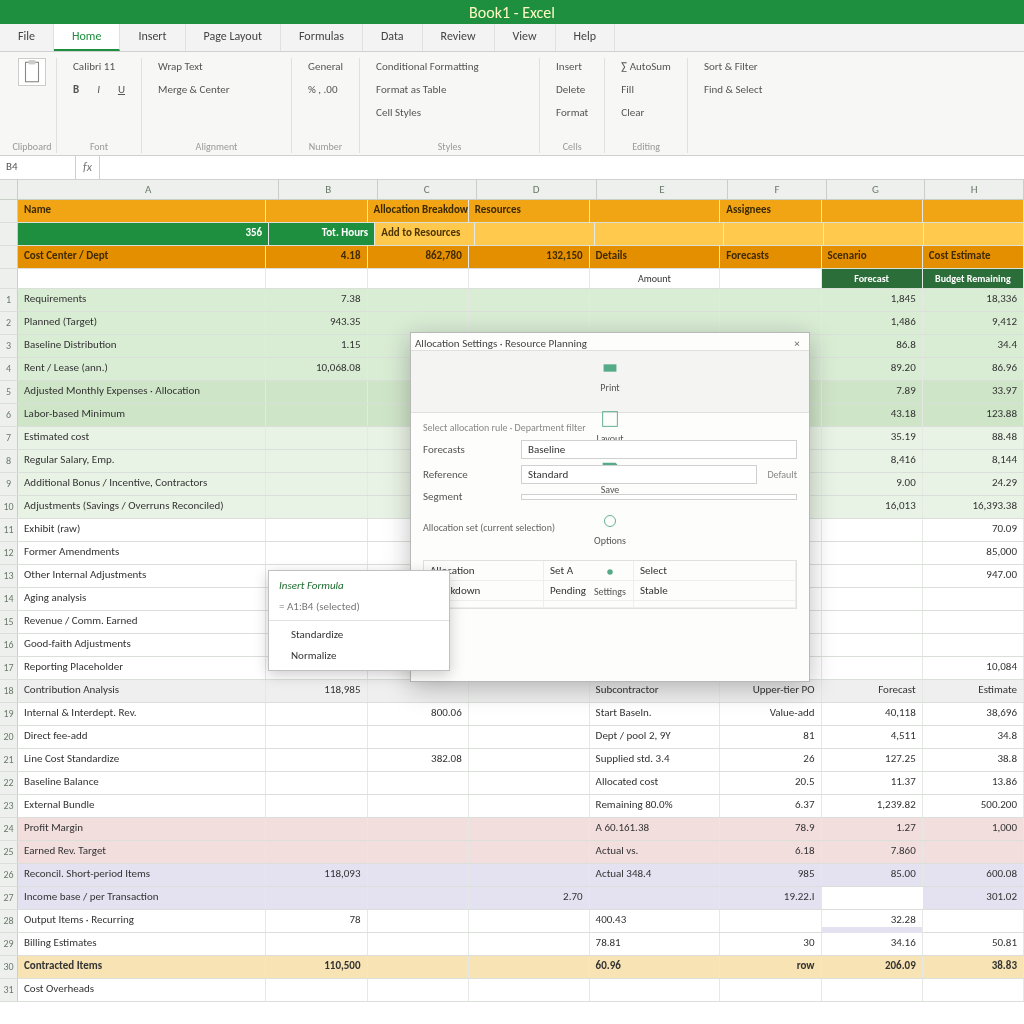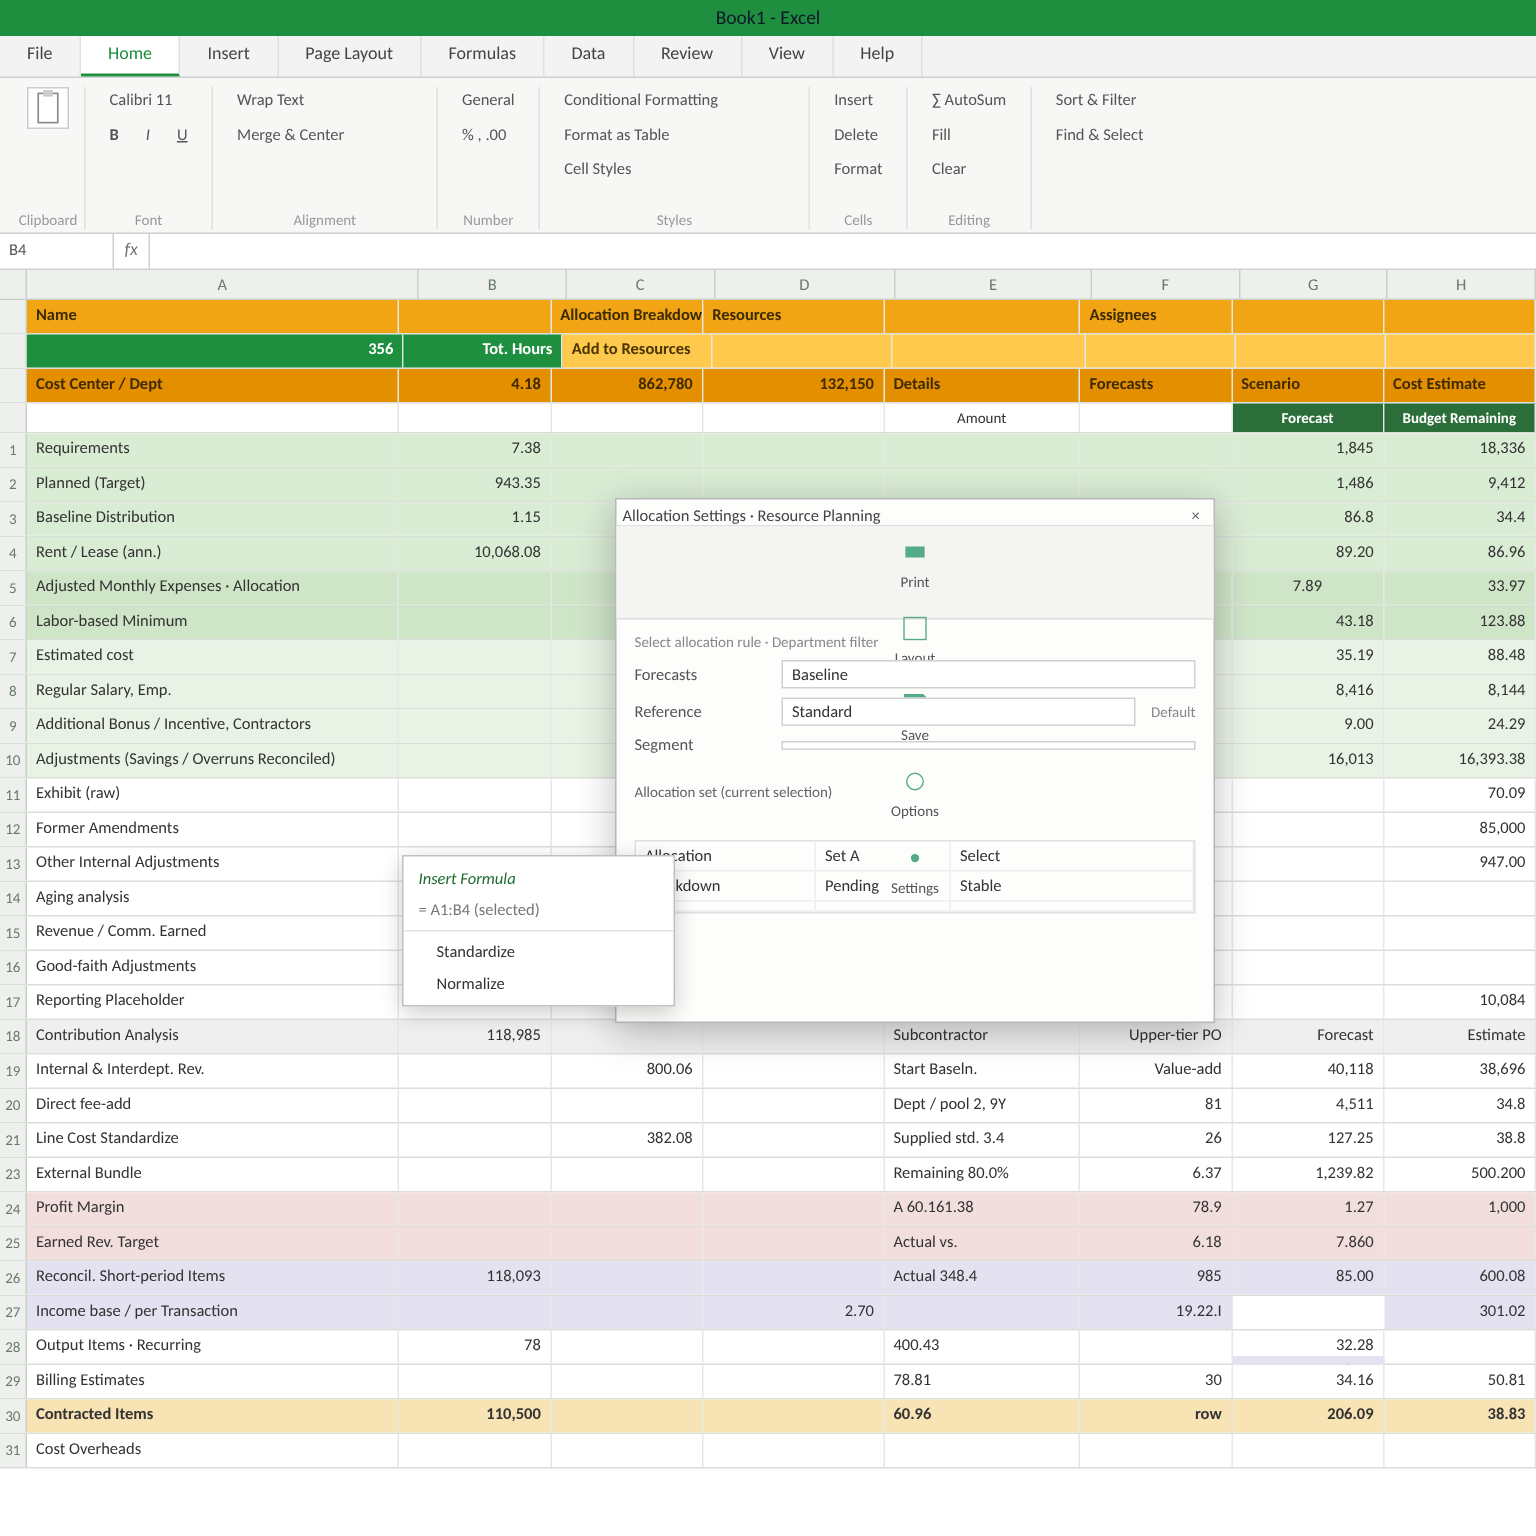--- a/index.html
+++ b/index.html
@@ -1,19 +1,19 @@
 <!DOCTYPE html>
 <html><head>
 <meta charset="utf-8">
 <style>
 * { margin:0; padding:0; box-sizing:border-box; font-family:"Segoe UI",Calibri,Arial,sans-serif; }
 body { width:1024px; height:1024px; overflow:hidden; background:#fff; font-size:12px; color:#333; }
 
 
-.titlebar { height:24px; background:#1e8f3e; display:flex; align-items:center; justify-content:center; color:#0f172a; font-size:13px; }
+.titlebar { height:24px; background:#1e8f3e; display:flex; align-items:center; justify-content:center; color:#fef9c3; font-size:16px; }
 
 
 .tabs { height:28px; background:#f3f3f3; display:flex; border-bottom:1px solid #d0d0d0; }
 .tab { padding:5px 18px; font-size:12px; color:#444; cursor:pointer; border-right:1px solid #e0e0e0; }
 .tab.active { background:#fff; color:#1e8f3e; border-bottom:2px solid #1e8f3e; }
 
 
 .ribbon { height:104px; background:#f7f7f5; border-bottom:1px solid #d0d0d0; display:flex; padding:6px 8px 2px; gap:0; overflow:hidden; }
 .group { border-right:1px solid #e0e0e0; padding:0 10px 14px; display:flex; flex-direction:column; gap:6px; position:relative; min-width:0; }
 .group-label { position:absolute; bottom:0; left:0; right:0; text-align:center; font-size:10px; color:#999; }
@@ -278,21 +278,21 @@
           <div class="cell num lg" style="flex: 0.9 1 0%;">86.96</div>
         </div>
         <div class="row">
           <div class="rh">5</div>
           <div class="cell mg" style="flex: 2.4 1 0%;">Adjusted Monthly Expenses · Allocation</div>
           <div class="cell num mg" style="flex: 0.9 1 0%;"></div>
           <div class="cell num mg" style="flex: 0.9 1 0%;"></div>
           <div class="cell num mg" style="flex: 1.1 1 0%;"></div>
           <div class="cell mg" style="flex: 1.2 1 0%;"></div>
           <div class="cell num mg" style="flex: 0.9 1 0%;"></div>
-          <div class="cell num mg" style="flex: 0.9 1 0%; text-align: center;">7.89</div>
+          <div class="cell num mg" style="flex: 0.9 1 0%;">7.89</div>
           <div class="cell num mg" style="flex: 0.9 1 0%;">33.97</div>
         </div>
         <div class="row">
           <div class="rh">6</div>
           <div class="cell mg" style="flex: 2.4 1 0%;">   Labor-based Minimum</div>
           <div class="cell num mg" style="flex: 0.9 1 0%;"></div>
           <div class="cell num mg" style="flex: 0.9 1 0%;"></div>
           <div class="cell num mg" style="flex: 1.1 1 0%;"></div>
           <div class="cell mg" style="flex: 1.2 1 0%;"></div>
           <div class="cell num mg" style="flex: 0.9 1 0%;"></div>
@@ -456,20 +456,31 @@
         <div class="row">
           <div class="rh">21</div>
           <div class="cell" style="flex: 2.4 1 0%;">Line Cost Standardize</div>
           <div class="cell num" style="flex: 0.9 1 0%;"></div>
           <div class="cell num" style="flex: 0.9 1 0%;">382.08</div>
           <div class="cell num" style="flex: 1.1 1 0%;"></div>
           <div class="cell" style="flex: 1.2 1 0%;">Supplied std. 3.4</div>
           <div class="cell num" style="flex: 0.9 1 0%;">26</div>
           <div class="cell num" style="flex: 0.9 1 0%;">127.25</div>
           <div class="cell num" style="flex: 0.9 1 0%;">38.8</div>
+        </div>
+        <div class="row">
+          <div class="rh">22</div>
+          <div class="cell" style="flex: 2.4 1 0%;">Baseline Balance</div>
+          <div class="cell num" style="flex: 0.9 1 0%;"></div>
+          <div class="cell num" style="flex: 0.9 1 0%;"></div>
+          <div class="cell num" style="flex: 1.1 1 0%;"></div>
+          <div class="cell" style="flex: 1.2 1 0%;">Allocated cost</div>
+          <div class="cell num" style="flex: 0.9 1 0%;">20.5</div>
+          <div class="cell num" style="flex: 0.9 1 0%;">11.37</div>
+          <div class="cell num" style="flex: 0.9 1 0%;">13.86</div>
         </div>
         <div class="row">
           <div class="rh">23</div>
           <div class="cell" style="flex: 2.4 1 0%;">External Bundle</div>
           <div class="cell num" style="flex: 0.9 1 0%;"></div>
           <div class="cell num" style="flex: 0.9 1 0%;"></div>
           <div class="cell num" style="flex: 1.1 1 0%;"></div>
           <div class="cell" style="flex: 1.2 1 0%;">Remaining 80.0%</div>
           <div class="cell num" style="flex: 0.9 1 0%;">6.37</div>
           <div class="cell num" style="flex: 0.9 1 0%;">1,239.82</div>

